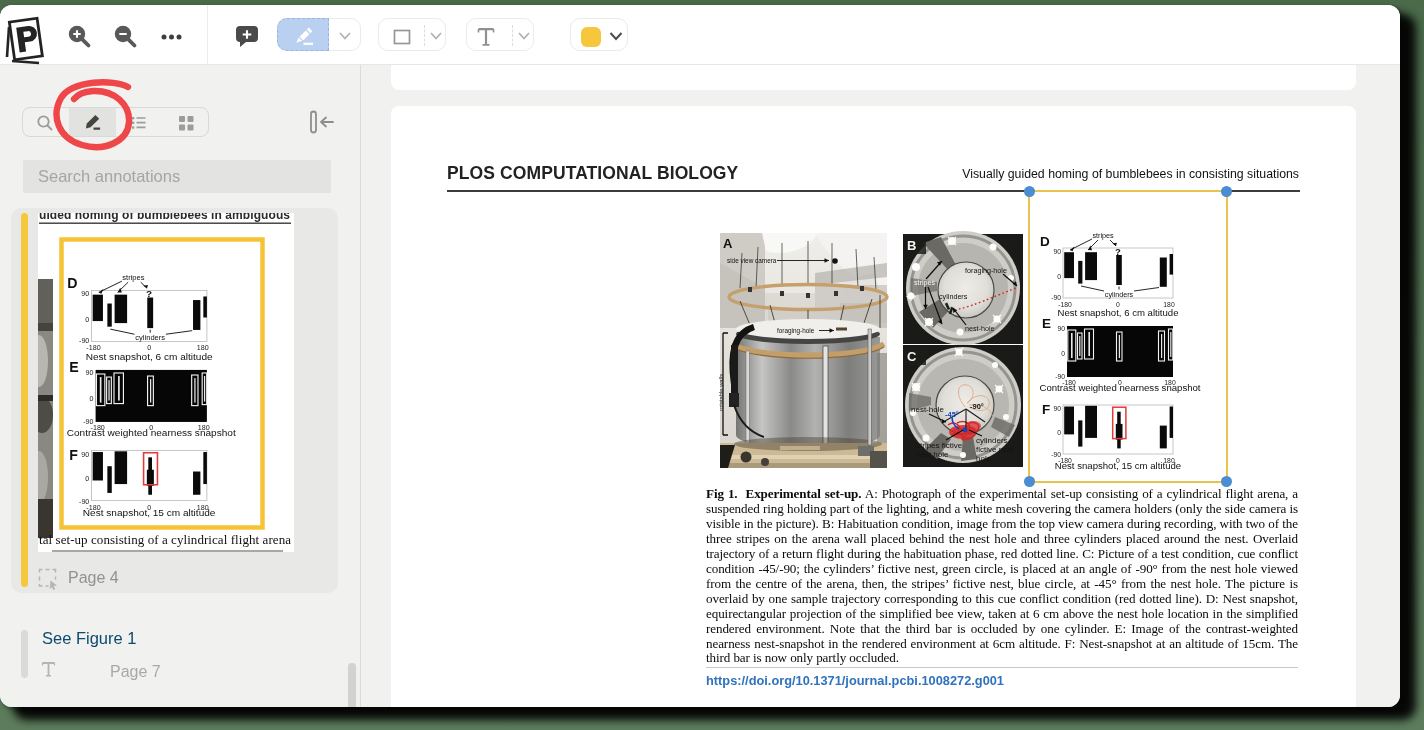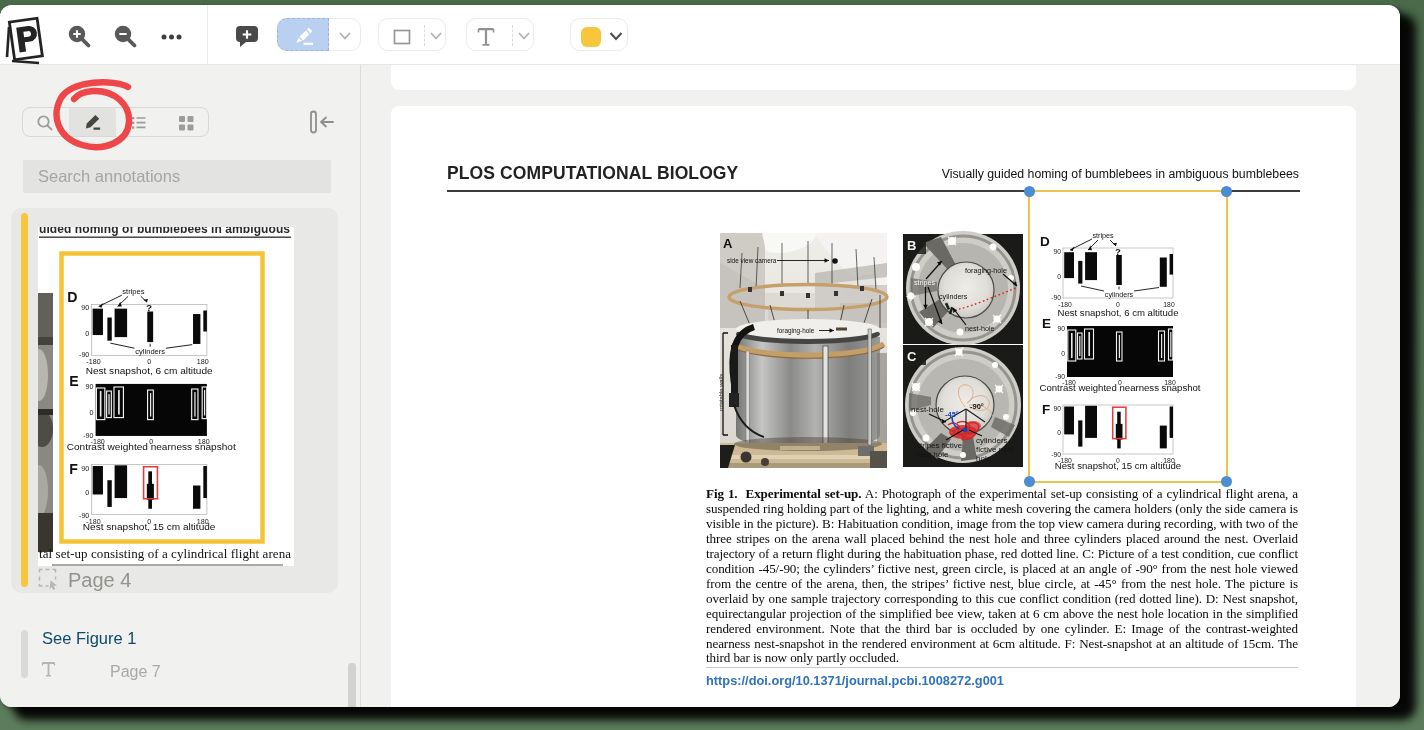--- a/index.html
+++ b/index.html
@@ -13,22 +13,22 @@
   .tb-divider{position:absolute;left:207px;top:0;width:1px;height:59px;background:#ececea;}
   .group{position:absolute;top:13px;height:33px;border:1px solid #ebebe9;border-radius:10px;background:#fff;box-sizing:border-box;}
   .sidebar{position:absolute;left:0;top:60px;width:360px;bottom:0;background:#f1f1ef;border-right:1px solid #dcdcda;}
   .main{position:absolute;left:361px;top:60px;right:0;bottom:0;background:#f1f1ef;}
   .page-prev{position:absolute;left:30px;top:0px;width:965px;height:25px;background:#fff;border-radius:0 0 8px 8px;}
   .page{position:absolute;left:30px;top:41px;width:965px;height:606px;background:#fff;border-radius:8px 8px 0 0;}
   .search-box{position:absolute;left:23px;top:95px;width:308px;height:33px;background:#e3e3e1;border-radius:1px;
       color:#a5a5a3;font-size:16.5px;line-height:33px;padding-left:15px;box-sizing:border-box;}
   .card{position:absolute;left:11px;top:143px;width:327px;height:385px;background:#e8e8e6;border-radius:10px;}
   .ybar{position:absolute;left:10px;top:5px;width:7px;height:374px;border-radius:4px;background:#f6c73c;}
-  .thumb{position:absolute;left:27px;top:5px;width:256px;height:339px;background:#fff;overflow:hidden;margin-top:14px;}
-  .page4{position:absolute;left:57px;top:361px;color:#92928f;font-size:20px;}
+  .thumb{position:absolute;left:27px;top:5px;width:256px;height:339px;background:#fff;overflow:hidden;}
+  .page4{position:absolute;left:57px;top:361px;color:#92928f;font-size:16px;}
   .seefig{position:absolute;left:11px;top:560px;width:327px;}
   .graybar{position:absolute;left:10px;top:5px;width:7px;height:48px;border-radius:4px;background:#dadad8;}
   .sf-title{position:absolute;left:31px;top:4px;color:#0c4a6e;font-size:16.5px;}
   .sf-page{position:absolute;left:55px;top:38px;color:#a9a9a7;font-size:16px;margin-left:44px;}
   .sb-scroll{position:absolute;left:348px;top:598px;width:8px;height:110px;background:#d2d2d0;border-radius:4px;}
   .hdr{position:absolute;left:56px;top:57px;font-size:17.5px;font-weight:bold;letter-spacing:0.1px;color:#222;}
   .hdr2{position:absolute;right:57px;top:61px;font-size:12.3px;color:#111;}
   .hrule{position:absolute;left:56px;top:84px;width:853px;height:1.5px;background:#3c3c3c;}
   .caption{position:absolute;left:315px;top:381px;width:592px;font-family:"Liberation Serif",serif;
       font-size:13.1px;line-height:14.95px;color:#0b0b0b;text-align:justify;letter-spacing:-0.1px;}
@@ -284,21 +284,21 @@
       </svg>
       <div class="sf-page">Page 7</div>
     </div>
     <div class="sb-scroll"></div>
   </div>
 
   <div class="main">
     <div class="page-prev"></div>
     <div class="page">
       <div class="hdr">PLOS COMPUTATIONAL BIOLOGY</div>
-      <div class="hdr2">Visually guided homing of bumblebees in ambiguous bumblebees</div>
+      <div class="hdr2">Visually guided homing of bumblebees in consisting situations</div>
       <div class="hrule"></div>
       <svg id="figure" style="position:absolute;left:309px;top:119px;" width="545" height="250" viewBox="0 0 545 250">
         <defs>
           <linearGradient id="metal" x1="0" y1="0" x2="1" y2="0">
             <stop offset="0" stop-color="#757573"></stop>
               <stop offset="0.18" stop-color="#c5c5c3"></stop>
             <stop offset="0.38" stop-color="#8a8a88"></stop>
               <stop offset="0.55" stop-color="#b2b2b0"></stop>
             <stop offset="0.78" stop-color="#7e7e7c"></stop>
               <stop offset="1" stop-color="#999997"></stop>

